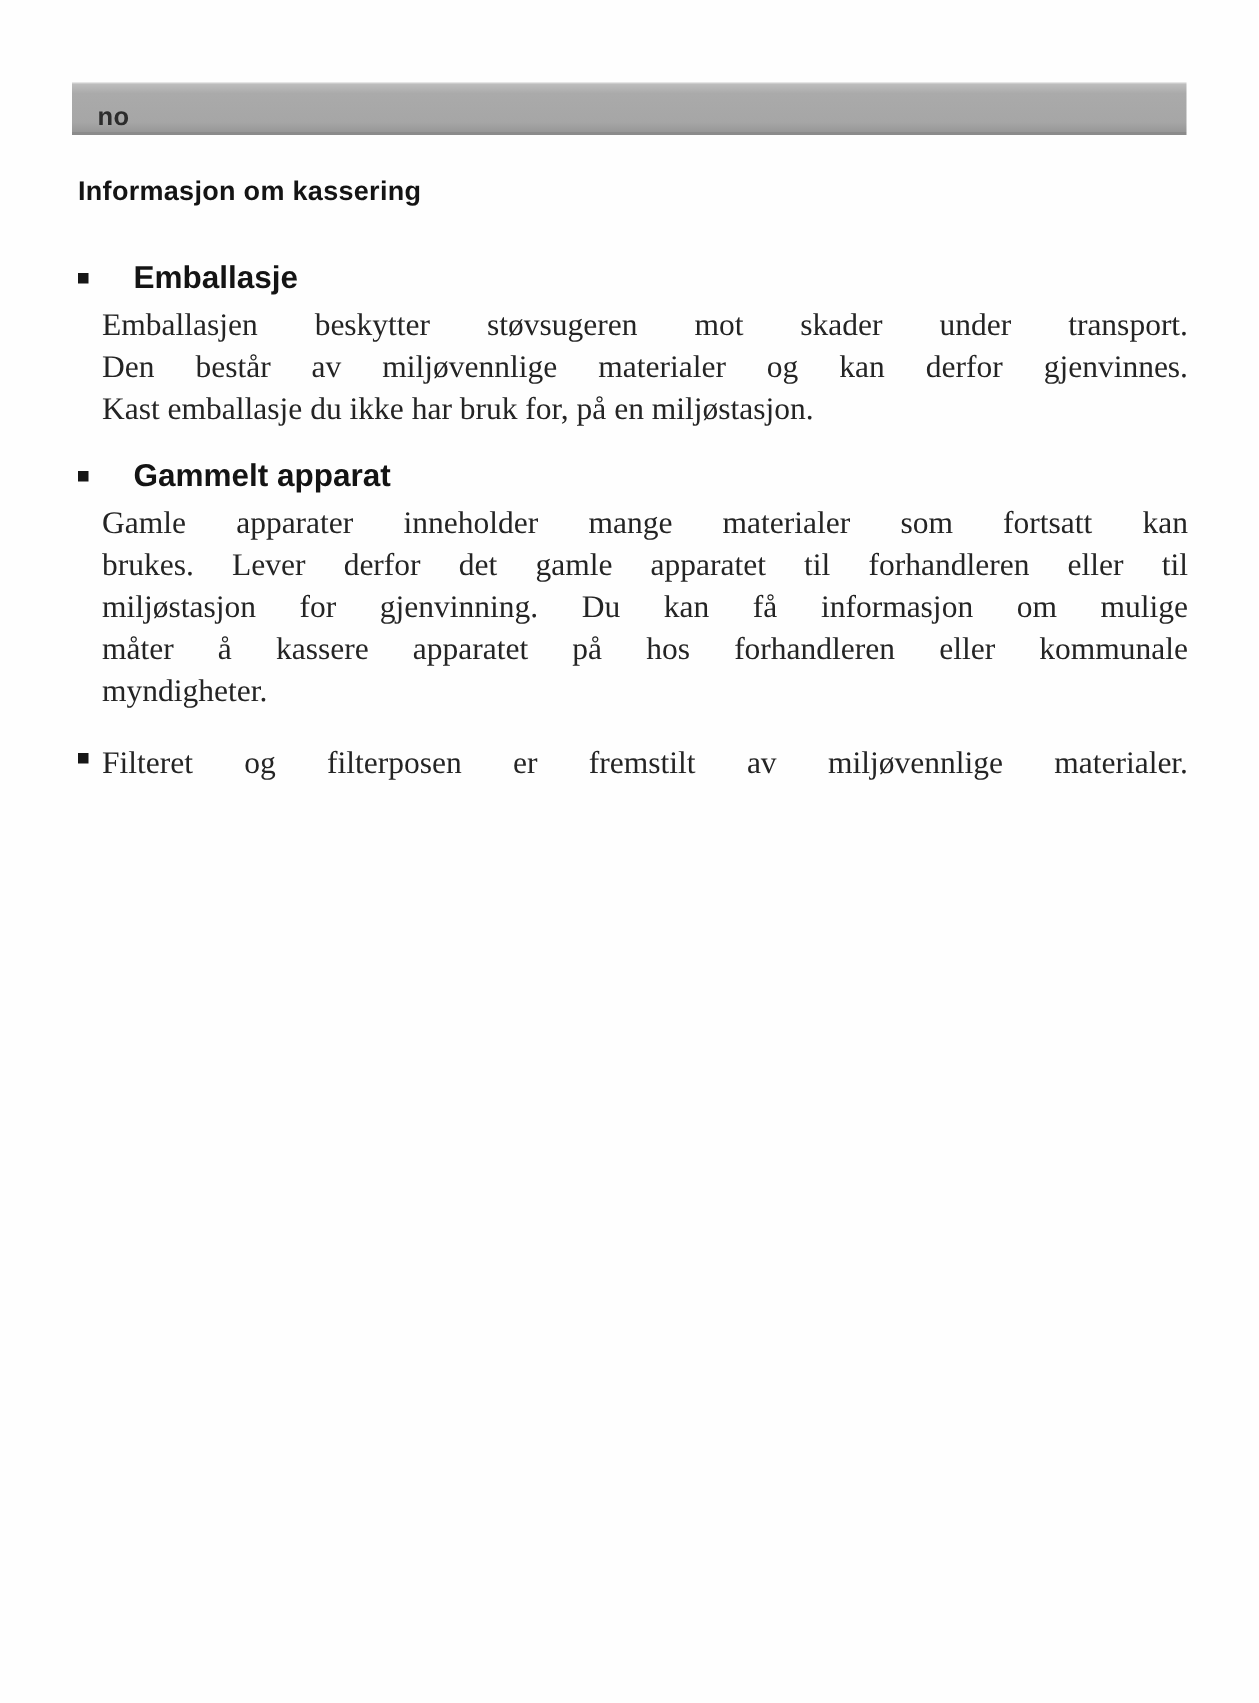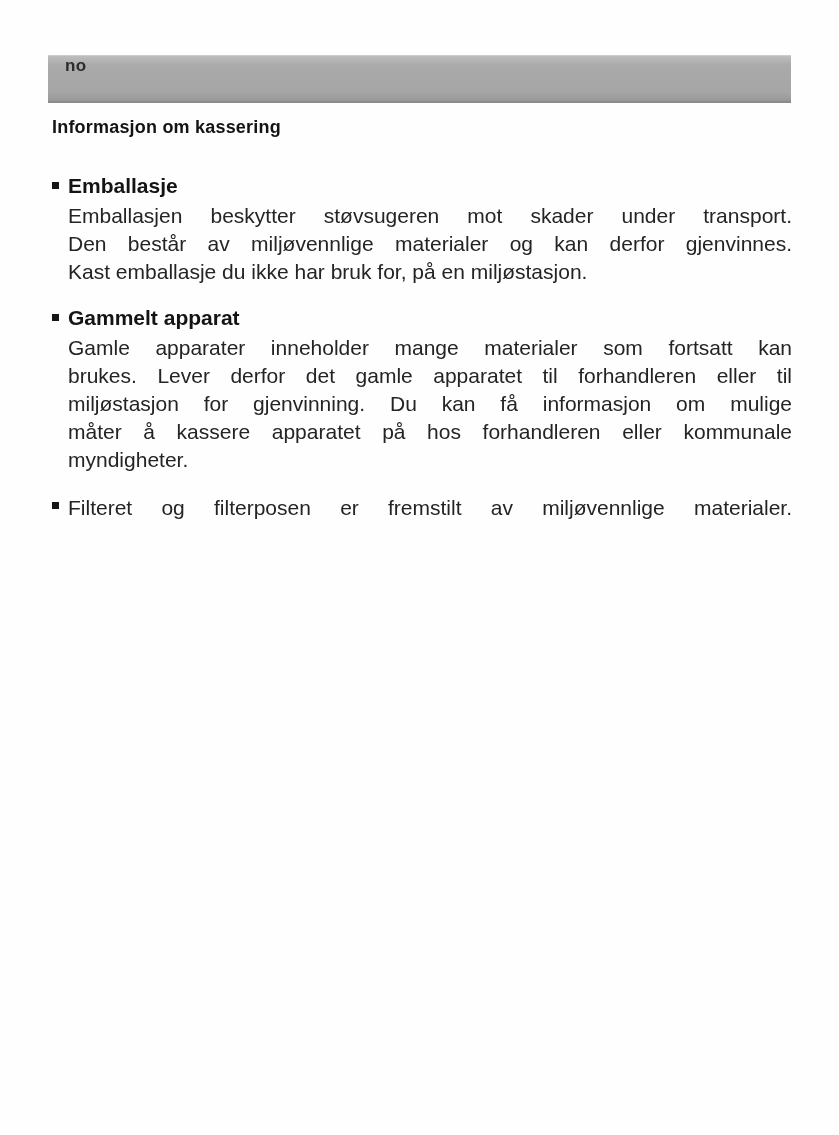--- a/index.html
+++ b/index.html
@@ -15,27 +15,27 @@
     font-family: "Liberation Sans", "DejaVu Sans", sans-serif;
     color: #222222;
     overflow: hidden;
   }
   
   .lang-bar {
     position: absolute;
     left: 48px;
     top: 55px;
     width: 743px;
-    height: 48px;
+    height: 35px;
     box-sizing: border-box;
     background: linear-gradient(to bottom, #bdbdbd 0%, #aaaaaa 20%, #a6a6a6 80%, #979797 100%);
     border-top: 1px solid #cccccc;
     border-bottom: 2px solid #8b8b8b;
     display: flex;
-    align-items: flex-start;
+    align-items: flex-end;
     padding-left: 17px;
   }
   .lang-label {
     font-weight: bold;
     font-size: 17px;
     color: #2c2c2c;
     letter-spacing: 0.3px;
   }
   
   .content {
@@ -56,20 +56,21 @@
     margin-bottom: 18px;
   }
   .heading-row {
     display: flex;
     align-items: baseline;
     font-size: 21px;
     line-height: 28px;
     font-weight: bold;
     color: #141414;
     margin-bottom: 2px;
+    gap: 21px;
   }
   .bullet {
     flex: 0 0 16px;
     position: relative;
     align-self: stretch;
   }
   .bullet::before {
     content: "";
     position: absolute;
     left: 0;
@@ -80,20 +81,21 @@
   }
   .para {
     margin-left: 16px;
     font-size: 21px;
     line-height: 28px;
     color: #242424;
   }
   .line {
     text-align: left;
     white-space: normal;
+    font-family: Liberation Serif, serif;
   }
   .line.justify {
     text-align: justify;
     text-align-last: justify;
   }
 </style>
 </head>
 <body>
 
 <div class="page">

